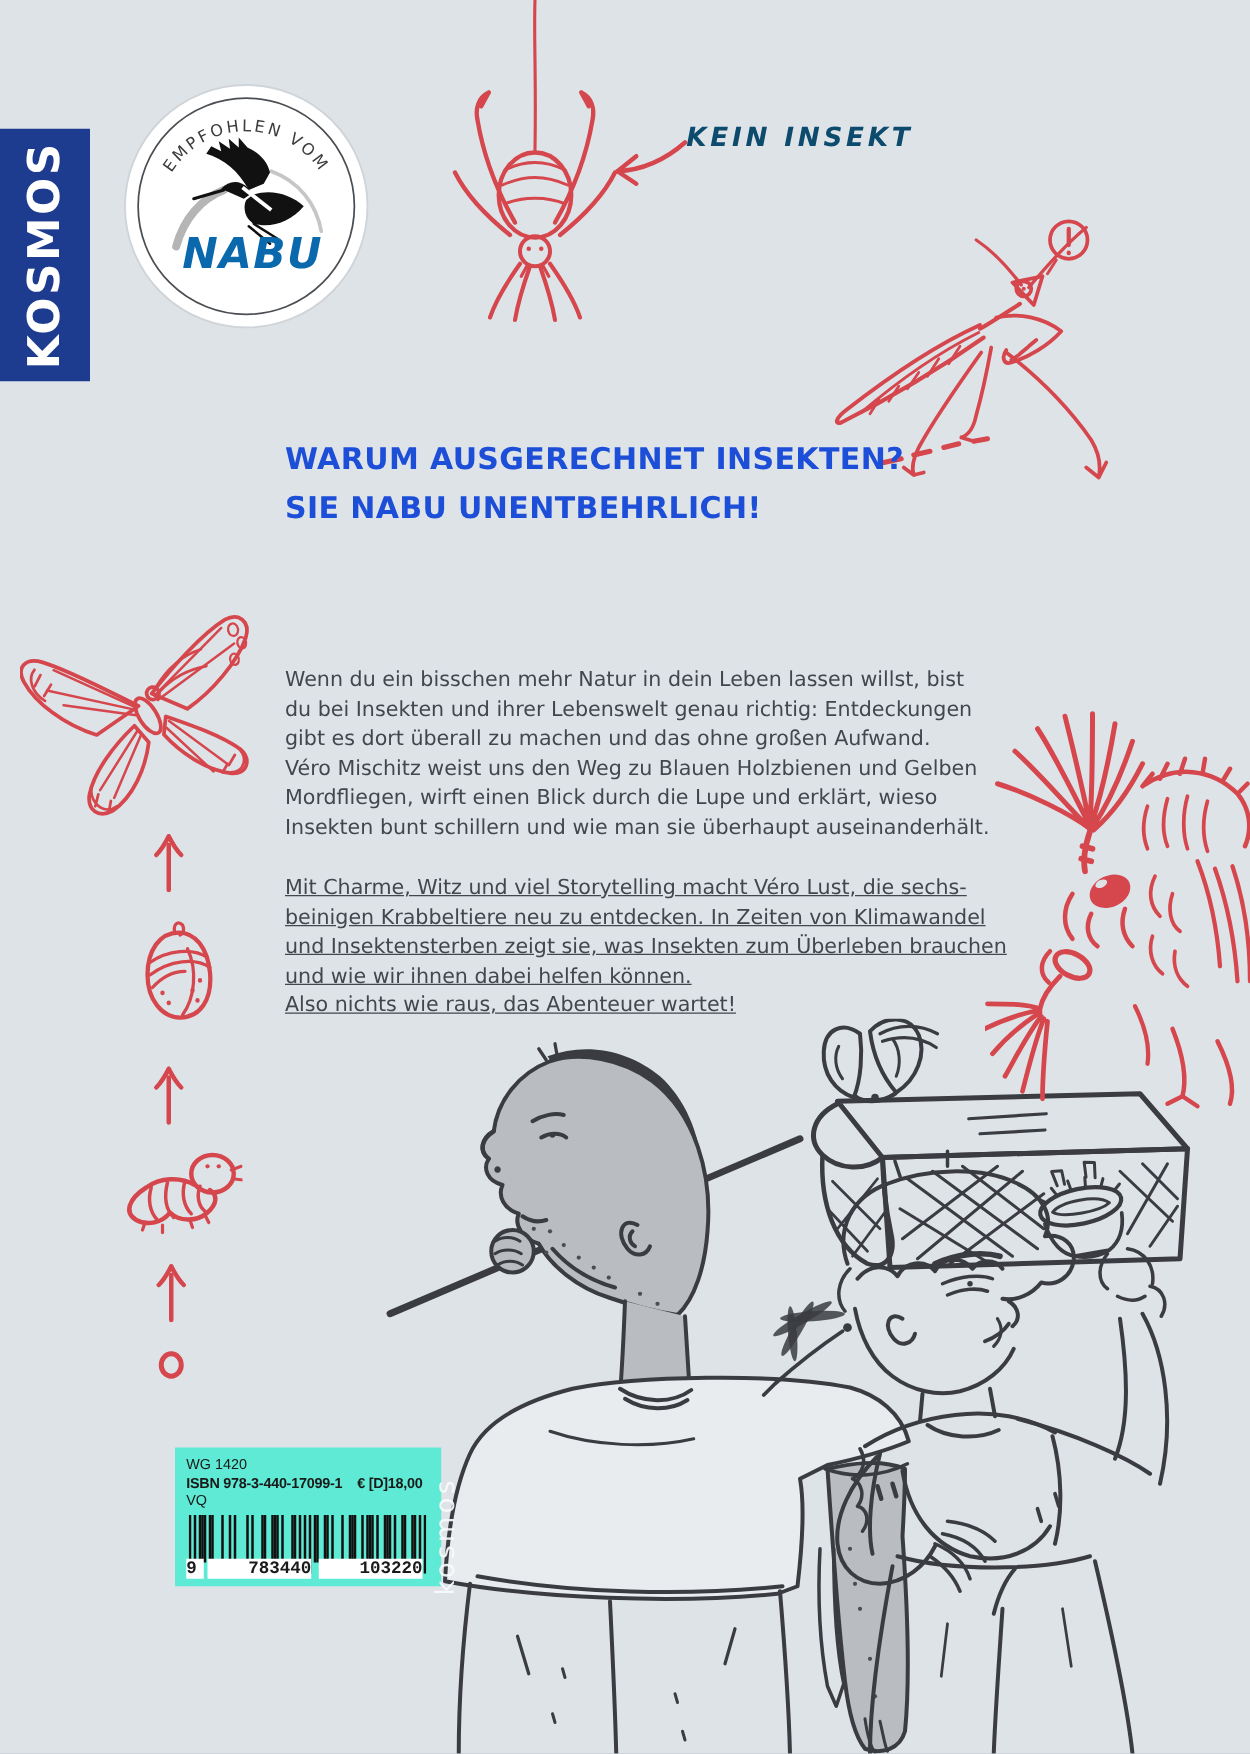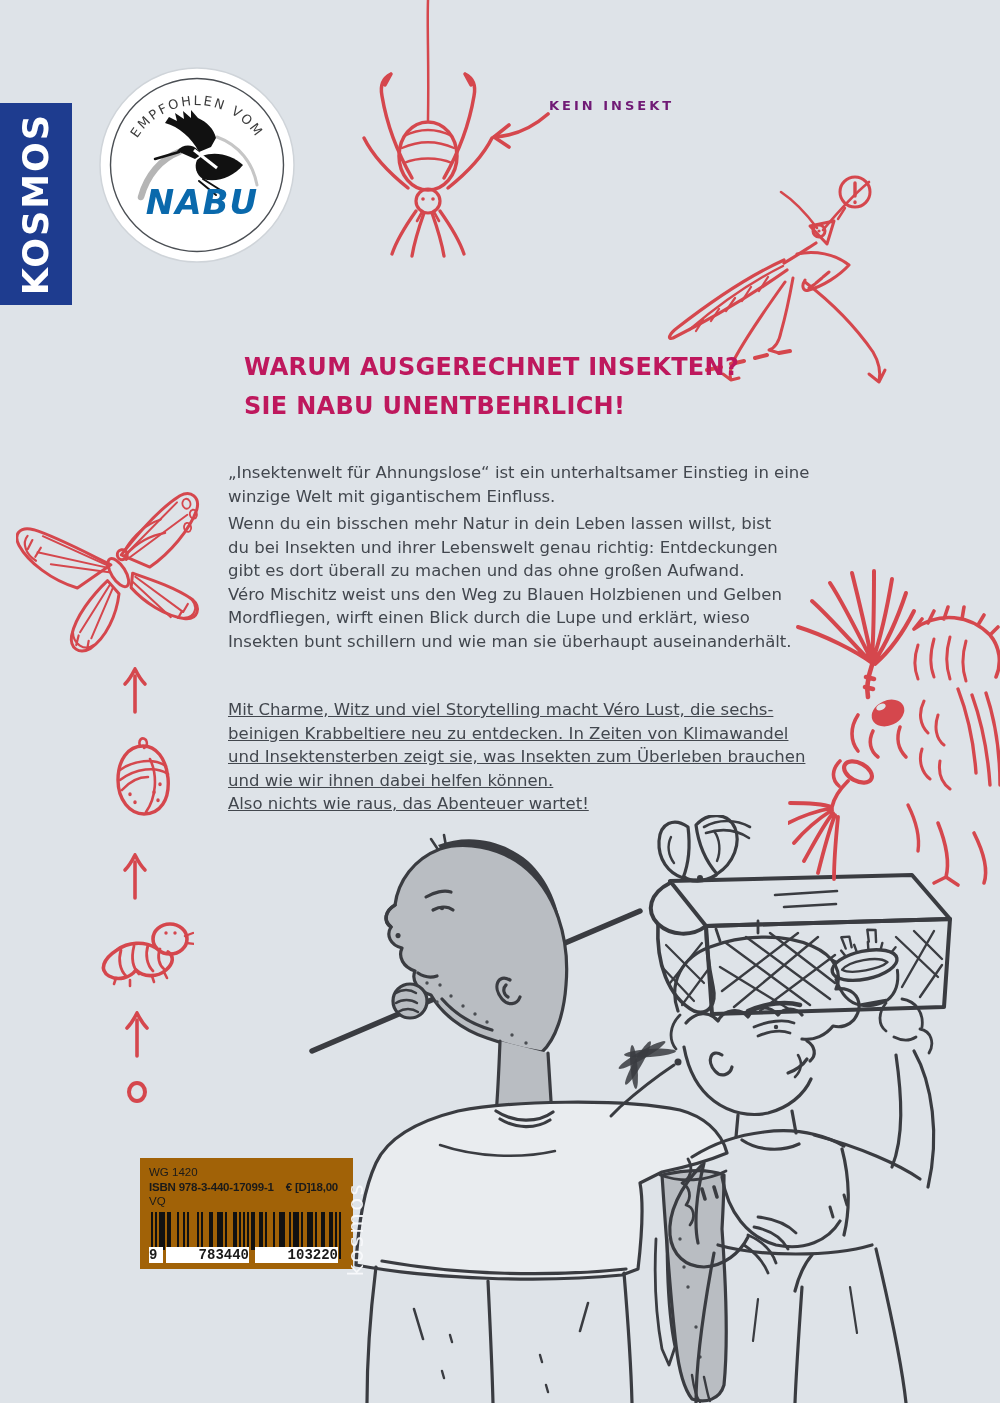--- a/index.html
+++ b/index.html
@@ -3,28 +3,28 @@
 <meta charset="utf-8">
 <style>
   html,body{margin:0;padding:0;background:#b9bec5;}
   .page{position:relative;width:1000px;height:1403px;margin:0 auto;background:#dee3e8;overflow:hidden;
         font-family:"DejaVu Sans",sans-serif;}
   .abs{position:absolute;}
   
   .spine{left:0;top:103px;width:72px;height:202px;background:#1e3c8f;display:flex;align-items:center;justify-content:center;}
   .spine span{writing-mode:vertical-rl;transform:rotate(180deg);color:#fff;font-weight:bold;font-size:35px;letter-spacing:2px;}
   
-  .kein-insekt{left:549px;top:98px;color:#701a75;font-size:13px;font-weight:600;letter-spacing:3px;white-space:nowrap;}
-  
-  .headline{left:244px;top:348px;color:#be185d;font-weight:bold;font-size:24px;line-height:39px;letter-spacing:.3px;z-index:3;}
+  .kein-insekt{left:549px;top:98px;color:#0c4a6e;font-size:21px;font-weight:600;letter-spacing:3px;white-space:nowrap;font-style:italic;}
+  
+  .headline{left:228px;top:348px;color:#1d4ed8;font-weight:bold;font-size:24px;line-height:39px;letter-spacing:.3px;z-index:3;}
   
   .para{left:228px;width:660px;color:#42474e;font-size:16.5px;line-height:23.5px;white-space:pre-line;z-index:3;}
-  .p1{top:461px;} .p2{top:512px;} .p3{top:698px;text-decoration:underline;}
-  
-  .retail{left:140px;top:1158px;width:213px;background:#a16207;z-index:5;padding:7px 9px 6px 9px;box-sizing:border-box;color:#1a1a1a;}
+  .p1{top:461px;} .p2{top:532px;} .p3{top:698px;text-decoration:underline;}
+  
+  .retail{left:140px;top:1158px;width:213px;background:#5eead4;z-index:5;padding:7px 9px 6px 9px;box-sizing:border-box;color:#1a1a1a;}
   .retail .ln{font-size:11.5px;line-height:14.5px;font-family:"Liberation Sans",sans-serif;white-space:nowrap;}
   .retail .isbn-row{letter-spacing:-0.2px;font-weight:bold;}
   .retail .price{margin-left:12px;}
   .barcode{display:block;margin:3px 0 0 2px;width:190px;height:47px;}
   .digits{display:flex;width:192px;margin-top:-12px;font-family:"Liberation Mono",monospace;font-size:14px;font-weight:bold;background:transparent;}
   .digits .d9{width:14px;background:#fff;} .digits .dl,.digits .dr{flex:1;text-align:right;background:#fff;margin:0 3px;}
   
   .kosmos-vert{left:344px;top:1182px;z-index:6;}
   .kosmos-vert span{writing-mode:vertical-rl;transform:rotate(180deg);color:rgba(248,250,252,.92);font-size:21px;letter-spacing:2.5px;}
   svg{display:block;}
@@ -108,22 +108,20 @@
       <path d="M172,112 C198,132 222,156 240,182 C246,192 248,202 246,212 M246,212 l-10,-8 M246,212 l6,-12" stroke-width="3"></path>
       <path d="M74,200 l14,-3 M98,194 l13,-3 M122,188 l12,-3 M146,183 l11,-2" stroke-width="4"></path>
     </svg>
   </div>
 
   <div class="abs headline">
     <div>WARUM AUSGERECHNET INSEKTEN?</div>
     <div>SIE NABU UNENTBEHRLICH!</div>
   </div>
 
-  <div class="abs para p1">„Insektenwelt für Ahnungslose“ ist ein unterhaltsamer Einstieg in eine
-winzige Welt mit gigantischem Einfluss.</div>
   <div class="abs para p2">Wenn du ein bisschen mehr Natur in dein Leben lassen willst, bist
 du bei Insekten und ihrer Lebenswelt genau richtig: Entdeckungen
 gibt es dort überall zu machen und das ohne großen Aufwand.
 Véro Mischitz weist uns den Weg zu Blauen Holzbienen und Gelben
 Mordfliegen, wirft einen Blick durch die Lupe und erklärt, wieso
 Insekten bunt schillern und wie man sie überhaupt auseinanderhält.</div>
   <div class="abs para p3">Mit Charme, Witz und viel Storytelling macht Véro Lust, die sechs-
 beinigen Krabbeltiere neu zu entdecken. In Zeiten von Klimawandel
 und Insektensterben zeigt sie, was Insekten zum Überleben brauchen
 und wie wir ihnen dabei helfen können.

